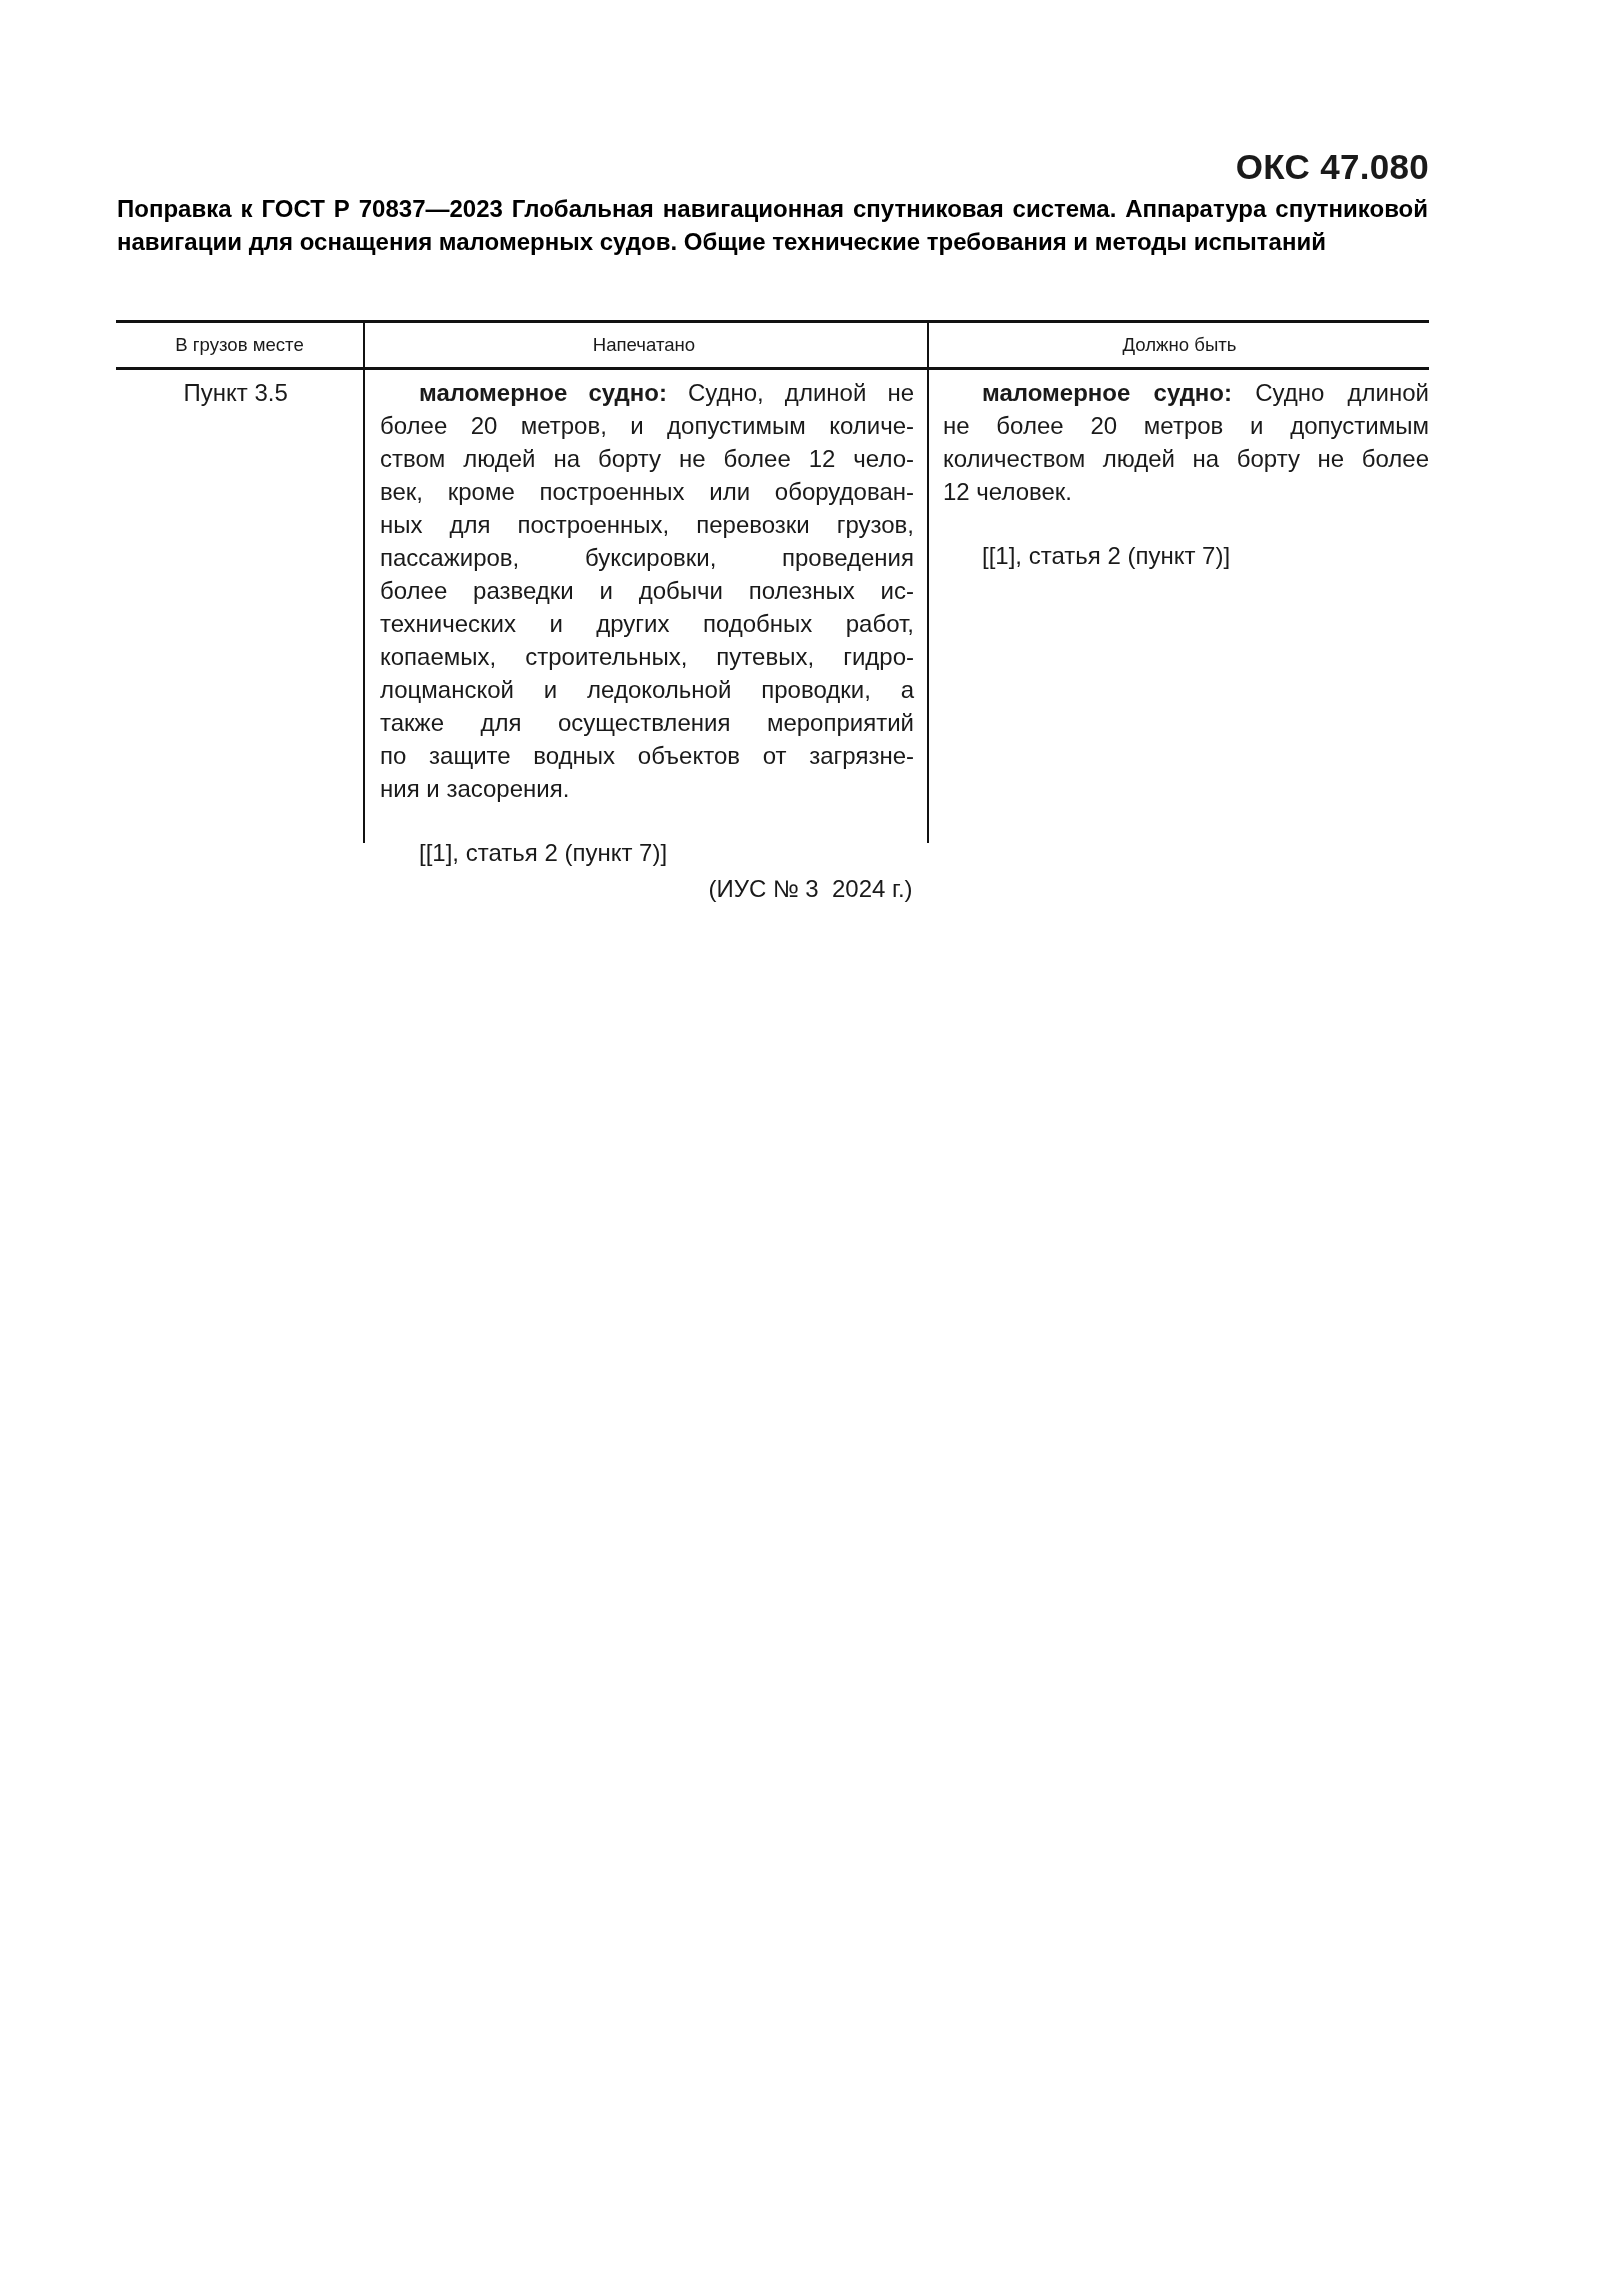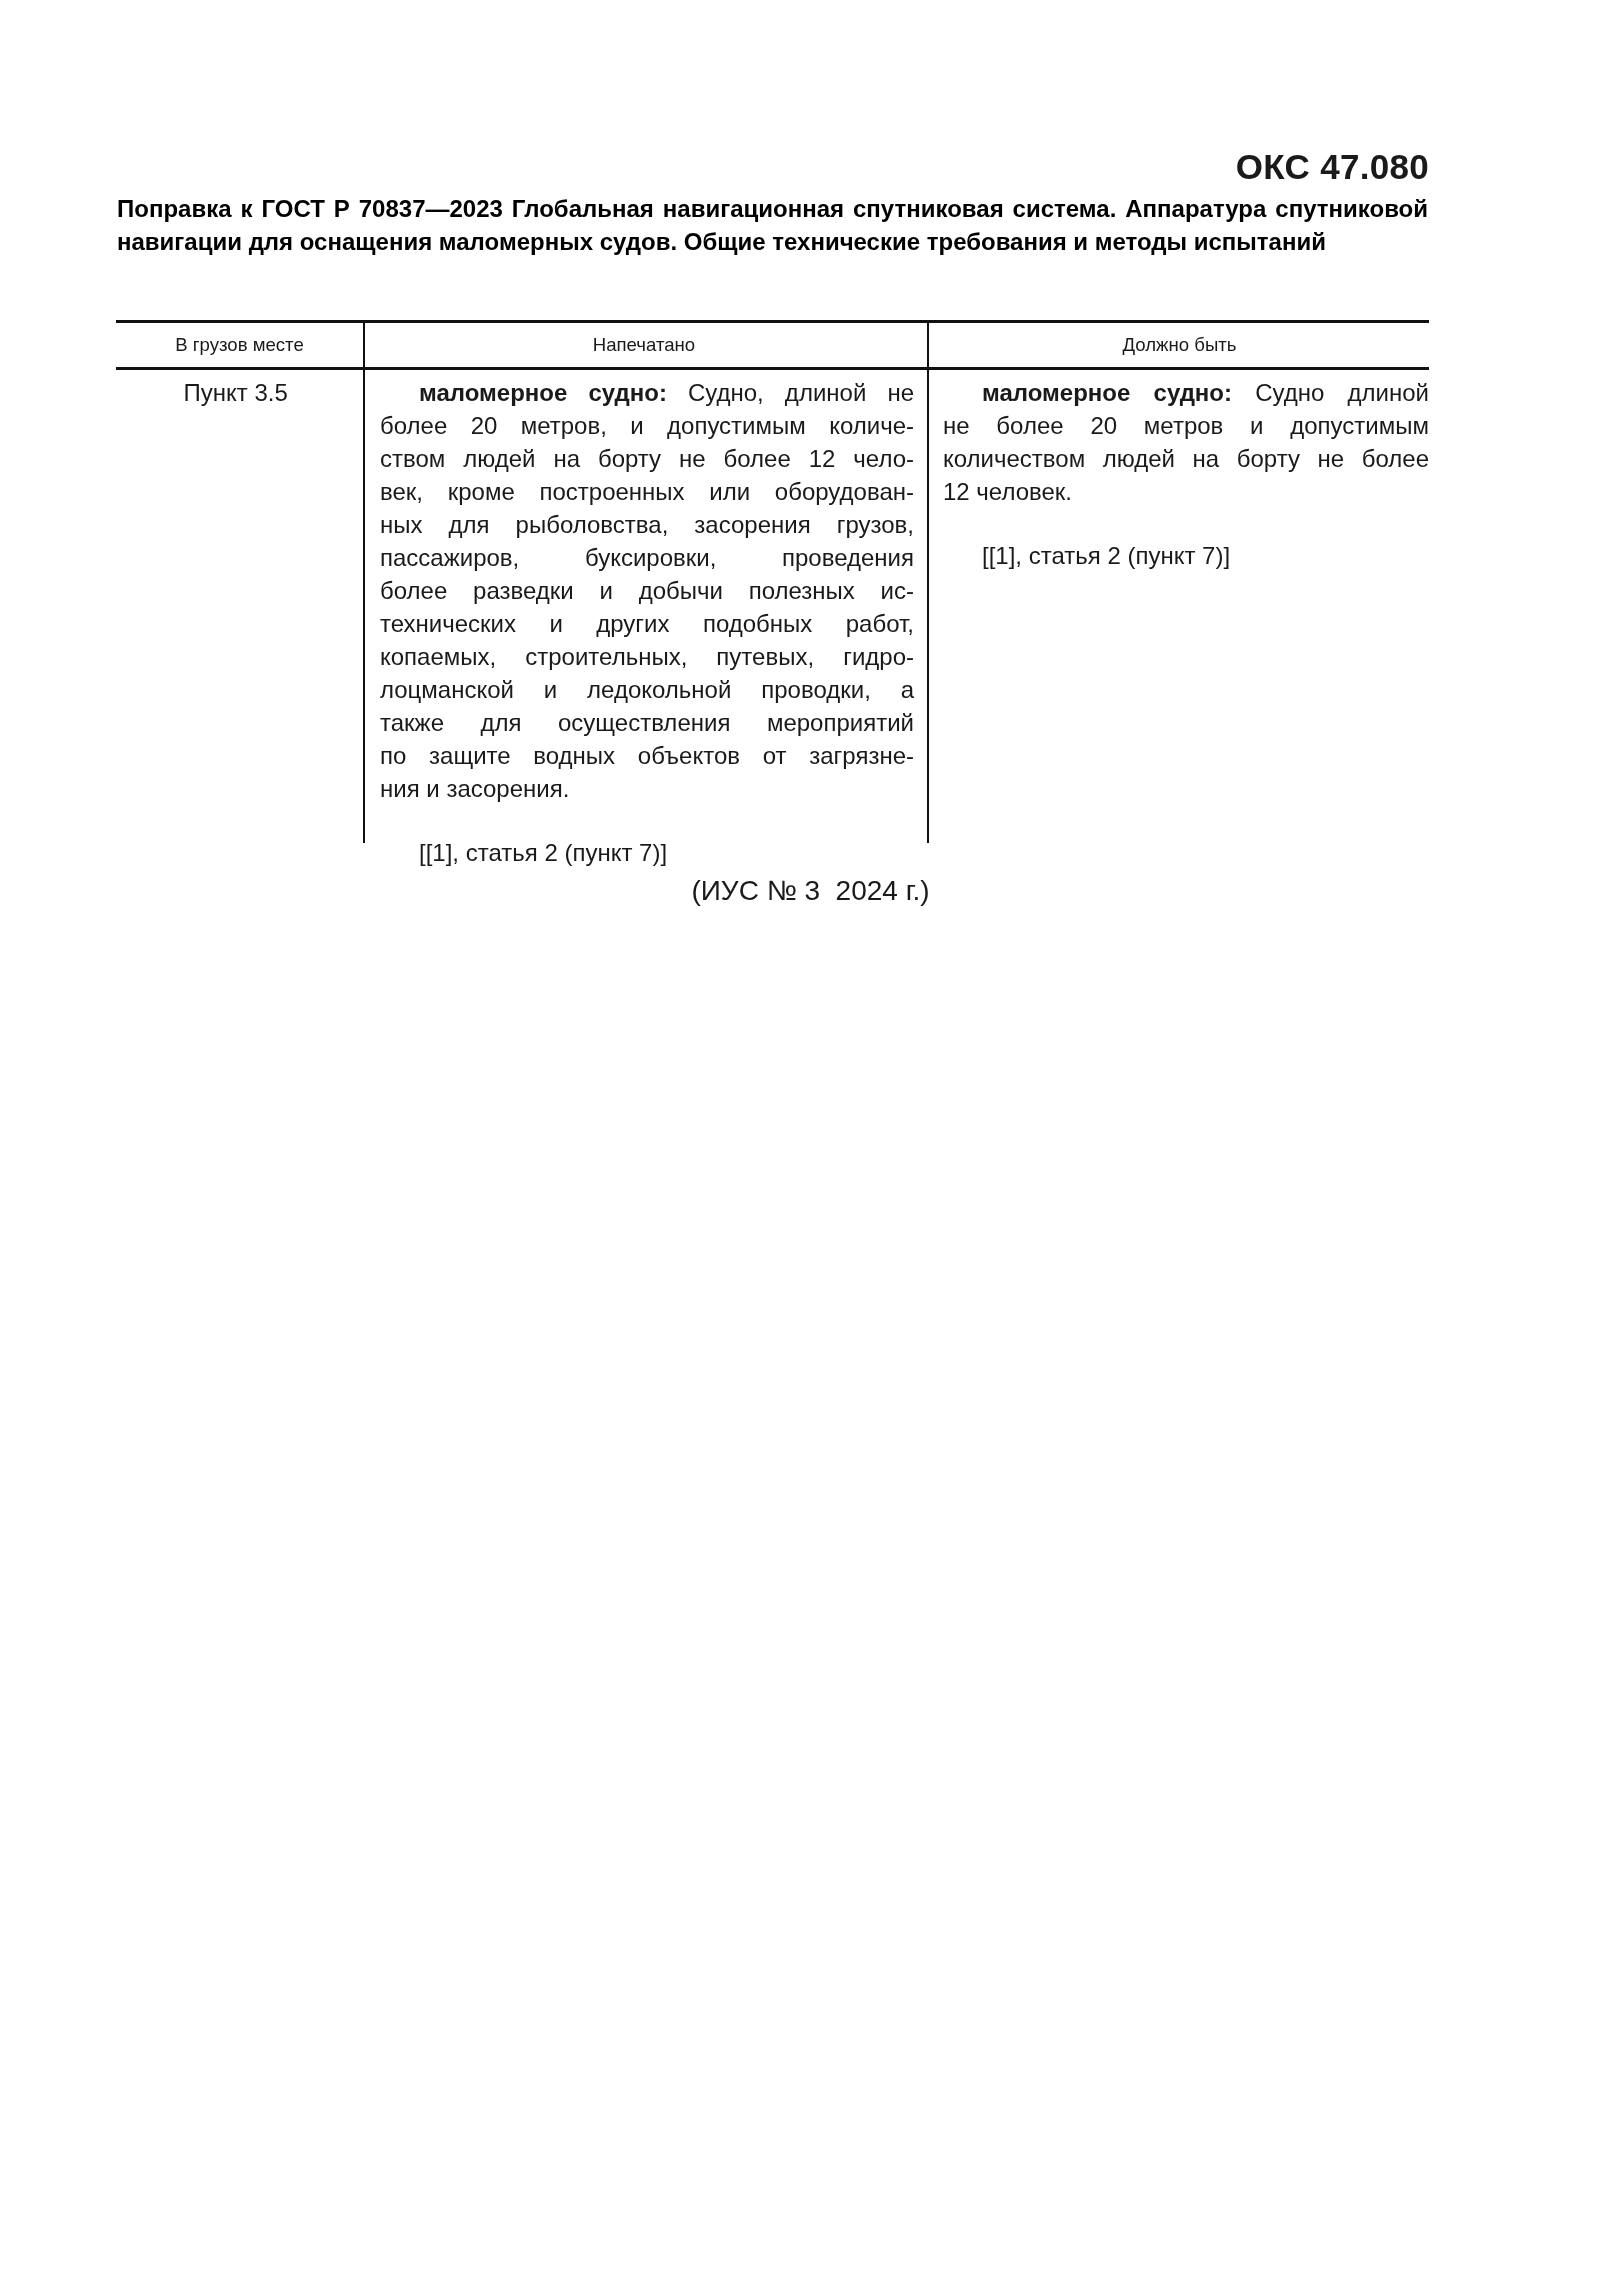--- a/index.html
+++ b/index.html
@@ -116,21 +116,21 @@
     padding-left: 39px;
     margin-top: 31px;
   }
   b.term { font-weight: bold; }
   .footer {
     position: absolute;
     top: 875px;
     left: 0;
     width: 1621px;
     text-align: center;
-    font-size: 28px;
+    font-size: 24px;
     color: #1a1a1a;
     white-space: pre;
   }
 </style>
 </head>
 <body>
 
 <div class="oks">ОКС 47.080</div>
 
 <div class="title">Поправка к ГОСТ Р 70837—2023 Глобальная навигационная спутниковая система. Аппаратура спутниковой навигации для оснащения маломерных судов. Общие технические требования и методы испытаний</div>
@@ -145,21 +145,21 @@
   <div class="hcell c2">Напечатано</div>
   <div class="hcell c3">Должно быть</div>
 
   <div class="cell c1">Пункт 3.5</div>
 
   <div class="cell c2">
     <span class="line first"><b class="term">маломерное судно:</b><span> Судно, длиной не</span></span>
     <span class="line">более 20 метров, и допустимым количе-</span>
     <span class="line">ством людей на борту не более 12 чело-</span>
     <span class="line">век, кроме построенных или оборудован-</span>
-    <span class="line">ных для рыболовства, засорения грузов,</span>
+    <span class="line">ных для построенных, перевозки грузов,</span>
     <span class="line">пассажиров, буксировки, проведения</span>
     <span class="line">более разведки и добычи полезных ис-</span>
     <span class="line">технических и других подобных работ,</span>
     <span class="line">копаемых, строительных, путевых, гидро-</span>
     <span class="line">лоцманской и ледокольной проводки, а</span>
     <span class="line">также для осуществления мероприятий</span>
     <span class="line">по защите водных объектов от загрязне-</span>
     <span class="line last">ния и засорения.</span>
     <span class="ref">[[1], статья 2 (пункт 7)]</span>
   </div>

